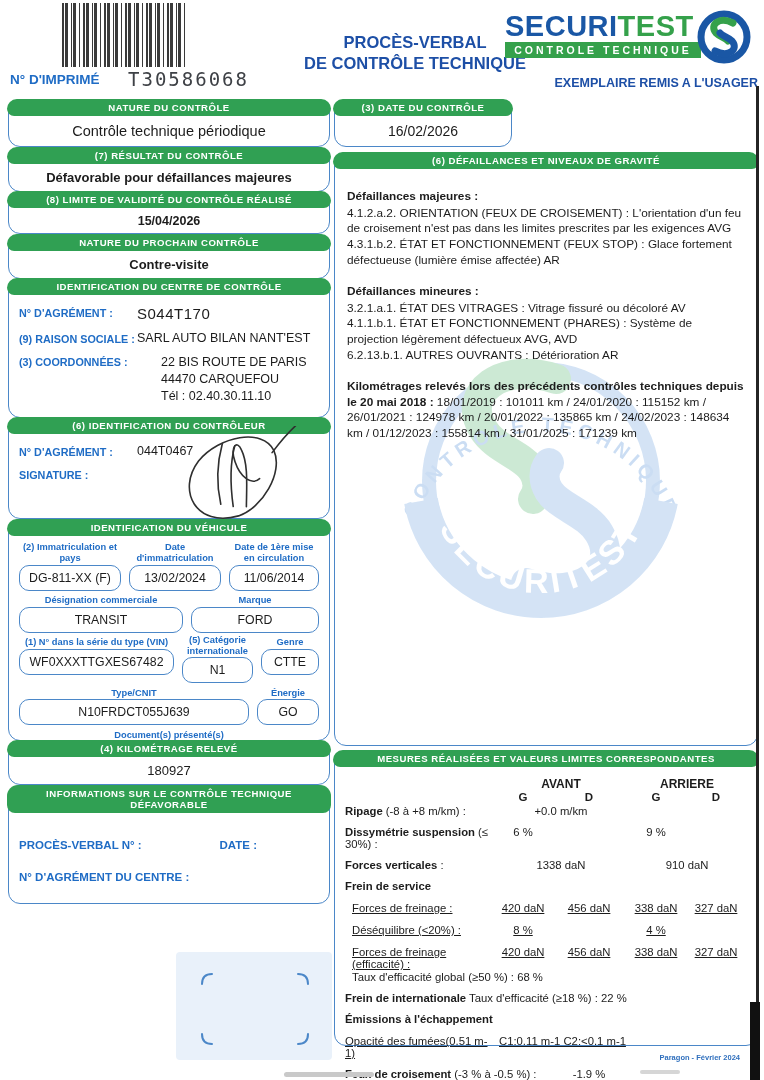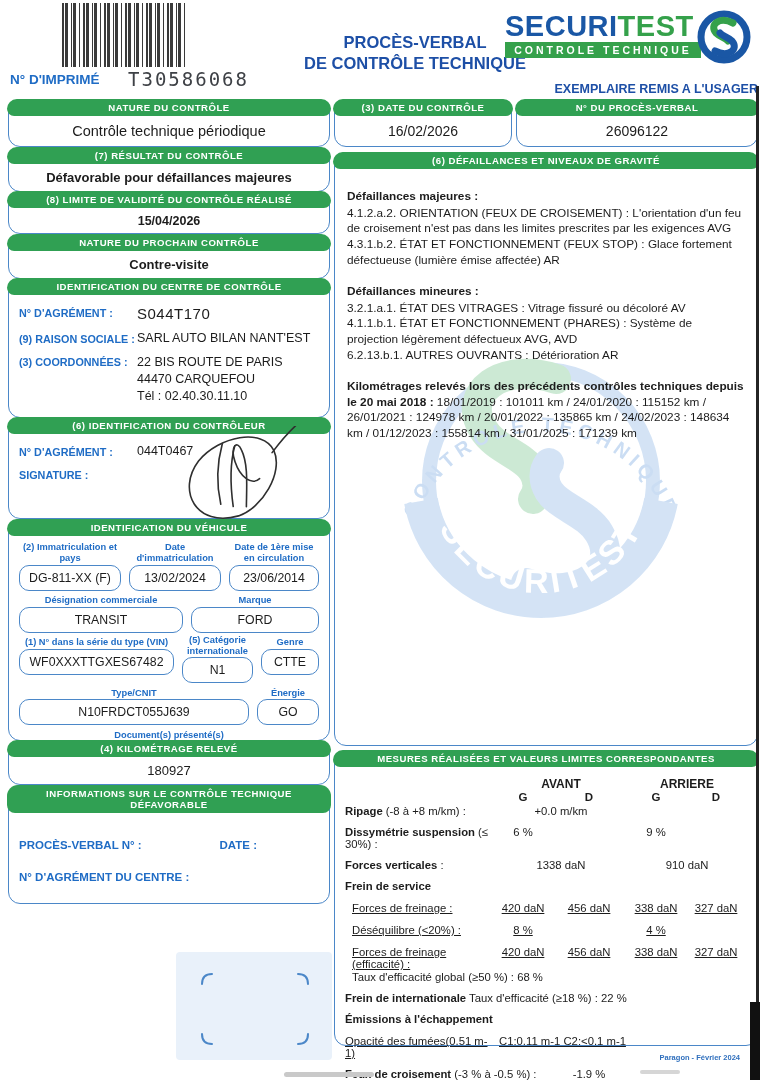--- a/index.html
+++ b/index.html
@@ -15,21 +15,21 @@
   .imprime-number{position:absolute;left:128px;top:68px;color:#3e4146;font-size:19px;letter-spacing:2px;
     font-family:"DejaVu Sans Mono",monospace;}
   .doc-title{position:absolute;left:300px;top:32px;width:230px;text-align:center;color:#1d4fa6;
     font-weight:bold;font-size:16.5px;line-height:1.3;}
   .brand{position:absolute;left:505px;top:12px;width:252px;}
   .brand-text{font-weight:bold;font-size:29px;letter-spacing:0.5px;line-height:1;}
   .brand-text .b1{color:#1a57a5;} .brand-text .b2{color:#35a14b;}
   .brand-band{margin-top:1px;width:196px;background:#35a14b;color:#fff;font-weight:bold;
     font-size:10.5px;letter-spacing:3px;text-align:center;padding:2px 0;}
   .brand-circle{position:absolute;right:6px;top:-2px;}
-  .exemplaire{position:absolute;right:6px;top:82px;color:#1d4fa6;font-weight:bold;font-size:12.5px;}
+  .exemplaire{position:absolute;right:6px;top:76px;color:#1d4fa6;font-weight:bold;font-size:12.5px;}
 
   
   .columns{position:absolute;top:100px;left:8px;width:748px;display:flex;gap:4px;}
   .col-left{width:322px;flex:0 0 322px;display:flex;flex-direction:column;}
   .col-right{flex:1;display:flex;flex-direction:column;gap:5px;}
   .sec{border:1.6px solid #4b87c8;border-radius:12px;background:#fff;position:relative;}
   .sec-head{background:#30a053;color:#fff;text-align:center;font-weight:bold;font-size:9.6px;
     letter-spacing:0.5px;padding:3px 4px;margin:-1.6px -1.6px 0 -1.6px;
     border-radius:11px 11px 8px 8px;}
   .sec-body{position:relative;}
@@ -43,21 +43,21 @@
   .v-date{height:30px;font-size:14px;}
   .v-pv{height:30px;font-size:14px;}
   .v-km{height:27px;font-size:13px;}
 
   
   .kv{display:flex;margin-bottom:9px;}
   .kv-label{flex:0 0 118px;color:#1f6cc5;font-weight:bold;font-size:10.8px;padding-top:2px;}
   .kv-value{font-size:12.5px;}
   .centre-body{height:122px;padding:10px 8px 0 10px;box-sizing:border-box;}
   .agrement-val{font-size:15px;letter-spacing:0.5px;}
-  .coord-lines div{line-height:1.35;}
+  .coord-lines div{line-height:1.35;margin-left:24px;}
   .controleur-body{height:84px;padding:10px 8px 0 10px;box-sizing:border-box;}
   .signature-svg{position:absolute;right:14px;top:-8px;}
 
   
   .vehicule-body{height:204px;padding:4px 10px 0 10px;box-sizing:border-box;}
   .vrow{display:flex;gap:8px;margin-bottom:2px;}
   .vfield{display:flex;flex-direction:column;align-items:center;}
   .vlabel{color:#1f6cc5;font-weight:bold;font-size:9.3px;text-align:center;line-height:1.15;
     display:flex;align-items:flex-end;justify-content:center;min-height:13px;margin-bottom:1px;}
   .vlabel.tall{min-height:24px;}
@@ -217,21 +217,21 @@
             <div class="vfield w-immat">
               <div class="vlabel tall">(2) Immatriculation et pays</div>
               <div class="vbox">DG-811-XX  (F)</div>
             </div>
             <div class="vfield w-dimmat">
               <div class="vlabel tall">Date d'immatriculation</div>
               <div class="vbox">13/02/2024</div>
             </div>
             <div class="vfield w-mec">
               <div class="vlabel tall">Date de 1ère mise en circulation</div>
-              <div class="vbox">23/06/2014</div>
+              <div class="vbox">11/06/2014</div>
             </div>
           </div>
           <div class="vrow">
             <div class="vfield w-design">
               <div class="vlabel">Désignation commerciale</div>
               <div class="vbox">TRANSIT</div>
             </div>
             <div class="vfield w-marque">
               <div class="vlabel">Marque</div>
               <div class="vbox">FORD</div>
@@ -289,24 +289,20 @@
       </div>
 
     </div>
 
     <div class="col-right">
 
       <div style="display:flex;gap:4px;">
         <div class="sec" style="flex:0 0 176px;">
           <div class="sec-head">(3) DATE DU CONTRÔLE</div>
           <div class="sec-body center-val v-date">16/02/2026</div>
-        </div>
-        <div class="sec" style="flex:1;">
-          <div class="sec-head">N° DU PROCÈS-VERBAL</div>
-          <div class="sec-body center-val v-pv">26096122</div>
         </div>
       </div>
 
       <div class="sec">
         <div class="sec-head">(6) DÉFAILLANCES ET NIVEAUX DE GRAVITÉ</div>
         <div class="sec-body defaillances-body">
 
           <div class="watermark">
             <svg width="300" height="300" viewBox="0 0 300 300">
               <defs>

